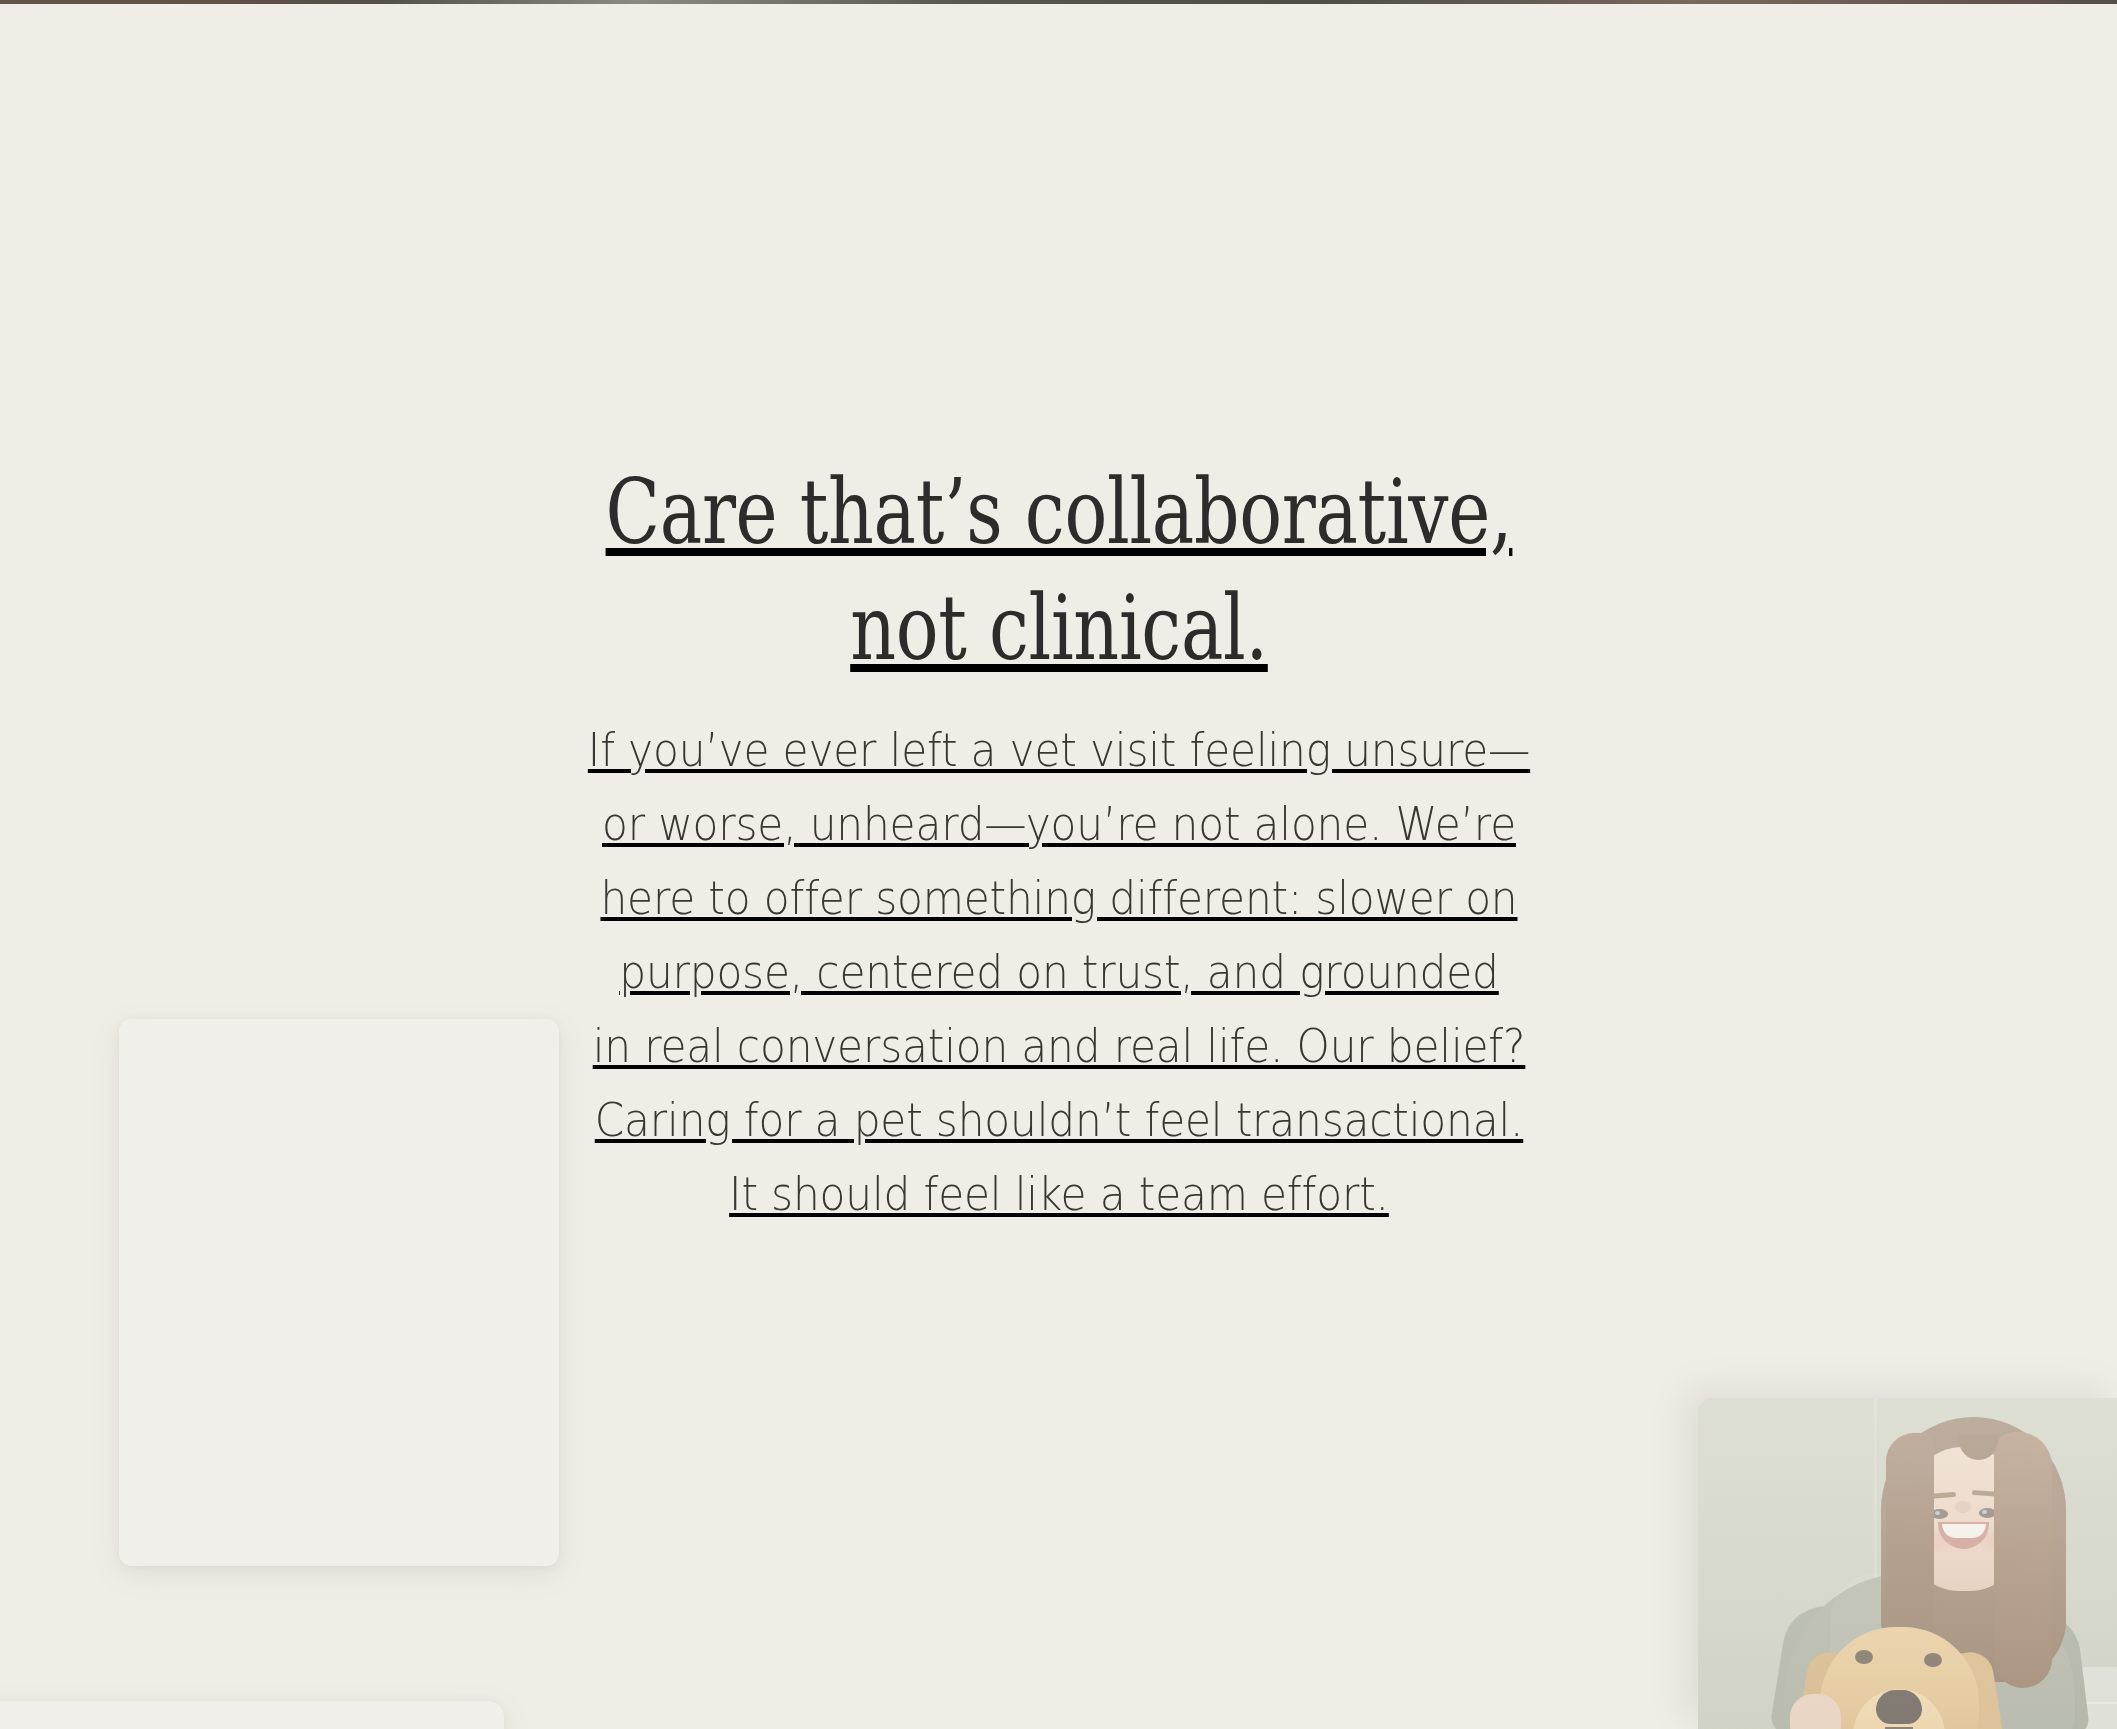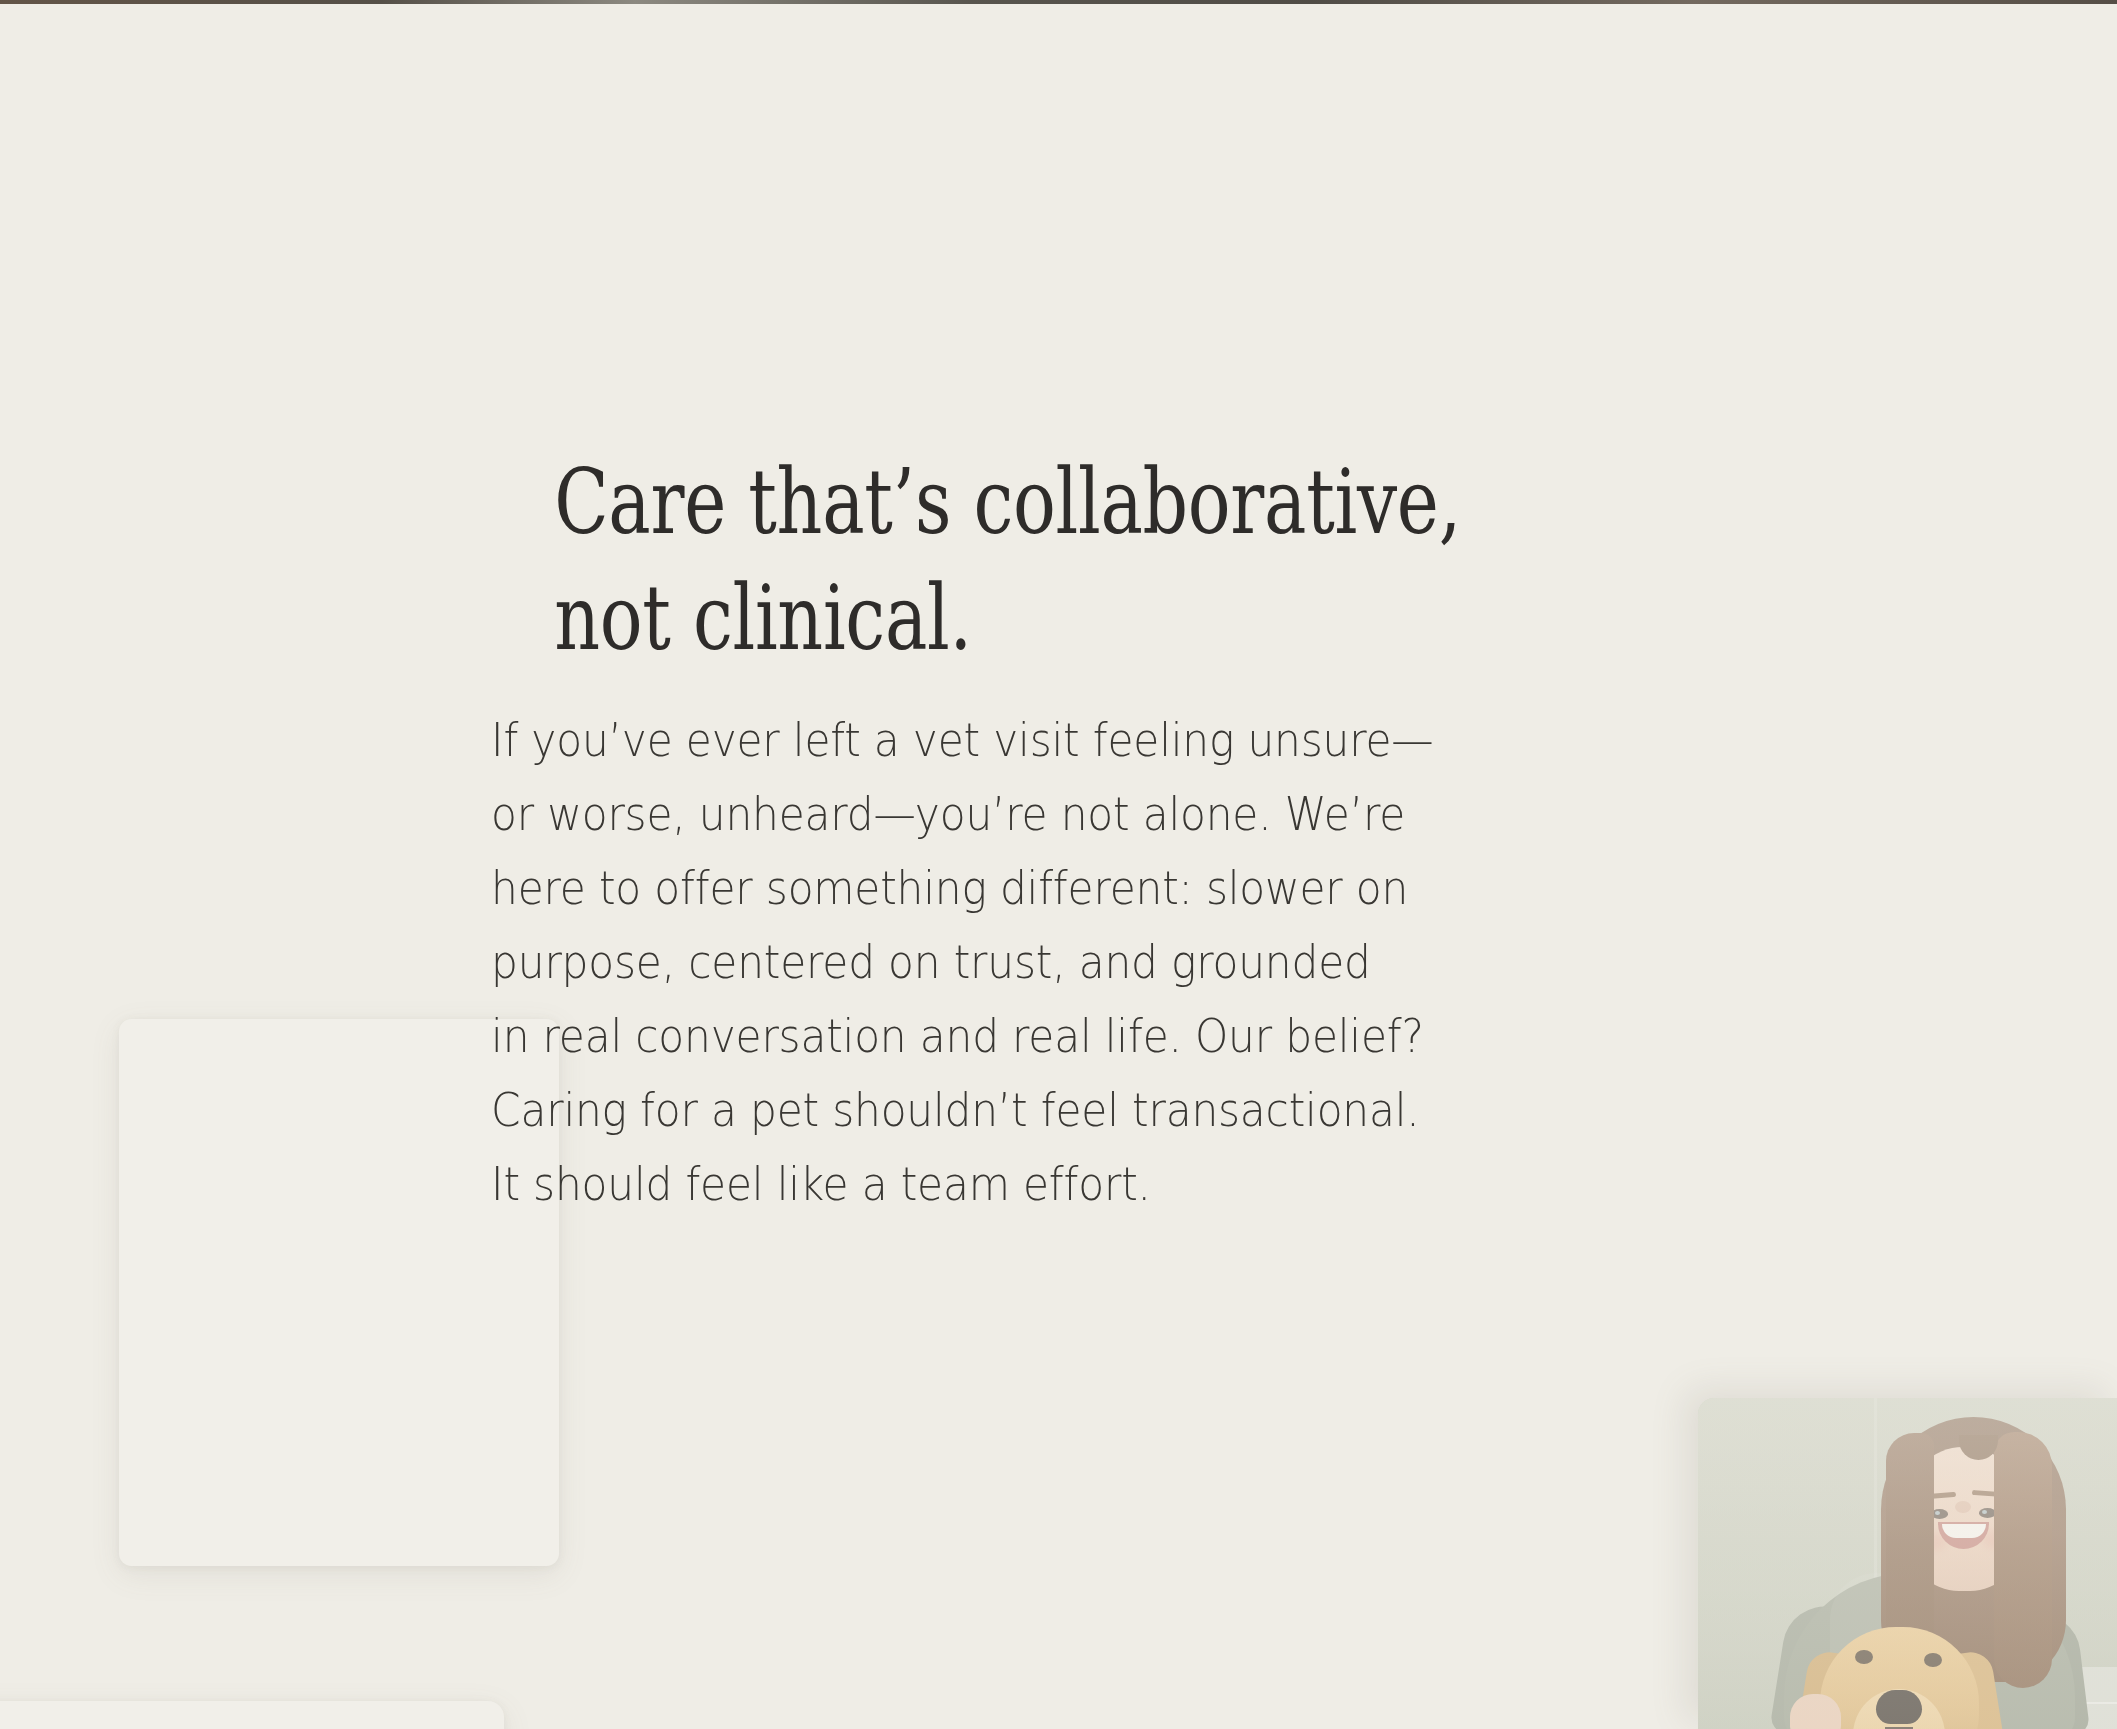--- a/index.html
+++ b/index.html
@@ -32,25 +32,26 @@
     box-shadow:0 8.8px 30px rgba(120,112,96,.10),
                0 1.8px 8.8px rgba(120,112,96,.07);
   }
   #ghost-card-left   { left:119px;  top:1019px; width:440px; height:547px; }
   #ghost-card-bottom { left:-159px; top:1701px; width:663px; height:159px;
                        border-radius:0 16px 0 0; }
 
   
   #copy-block {
     position:absolute;
-    left:50%; top:444px;
+    left:50%; top:454px;
     transform:translateX(-50%);
     width:1262px;
-    text-align:left;
+    text-align:center;
     z-index:4;
+    text-decoration:underline;
   }
 
   #headline {
     font-family:"DejaVu Serif", "Liberation Serif", serif;
     font-weight:400;
     font-size:89px;
     line-height:116px;
     letter-spacing:-0.4px;
     color:#2E2C2A;
     transform:scaleX(.80);

